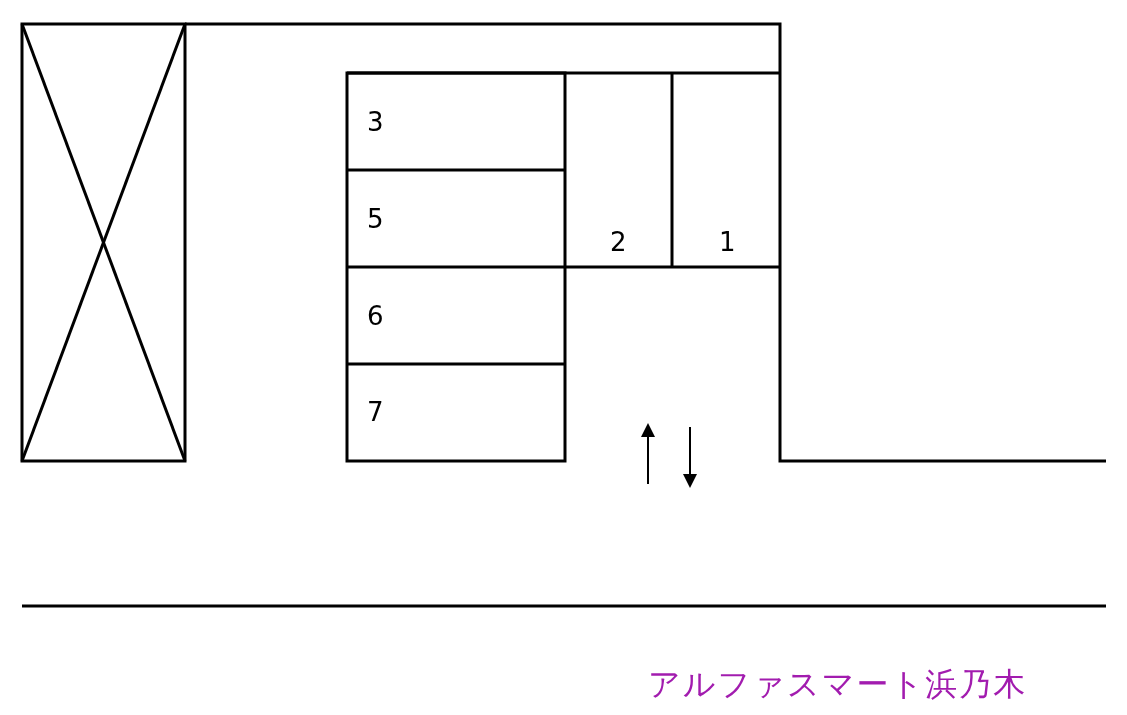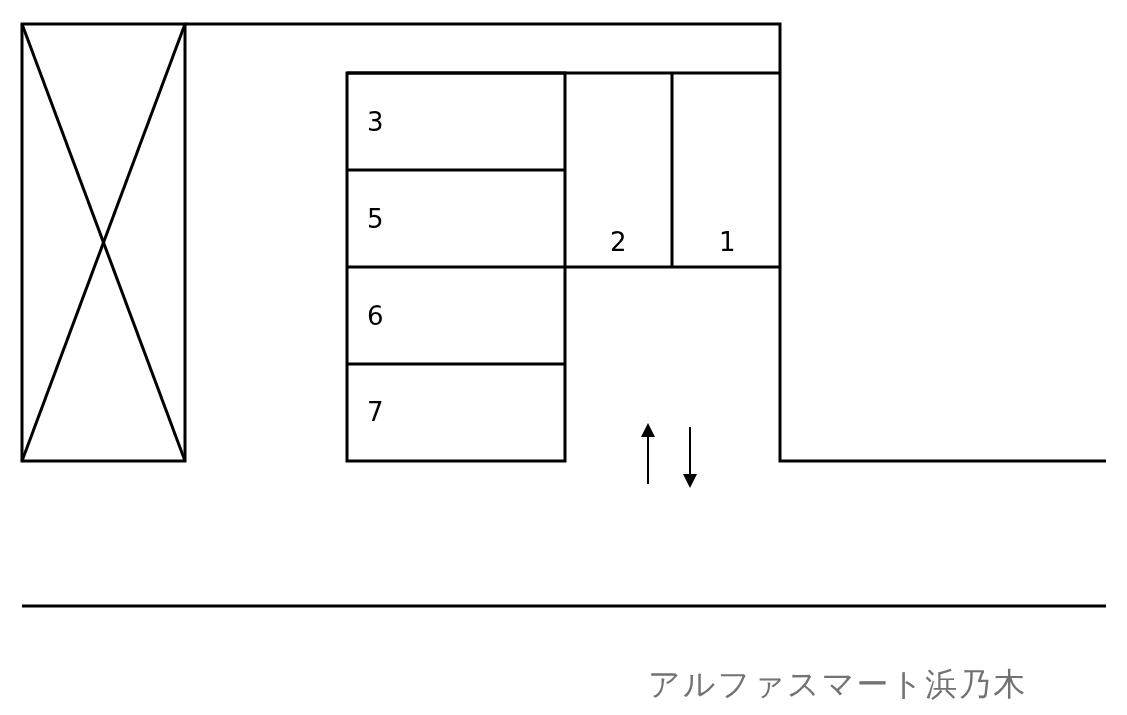--- a/index.html
+++ b/index.html
@@ -1,20 +1,20 @@
 <!DOCTYPE html>
 <html><head>
 <meta charset="utf-8">
 <style>
   html, body { margin: 0; padding: 0; background: #ffffff; }
   body { width: 1127px; height: 715px; position: relative; overflow: hidden;
          font-family: "DejaVu Sans", "Liberation Sans", sans-serif; }
   svg.map { position: absolute; left: 0; top: 0; }
   .slot-label { position: absolute; font-size: 26px; color: #000; line-height: 1; }
-  .site-name { position: absolute; left: 648px; top: 668px; font-size: 32px; color: #737373;
+  .site-name { position: absolute; left: 648px; top: 668px; font-size: 32px; color: #a21caf;
                letter-spacing: 2px; white-space: nowrap; line-height: 1; }
 </style>
 </head>
 <body>
 
 <svg class="map" width="1127" height="715" viewBox="0 0 1127 715">
   <g stroke="#000" stroke-width="3" fill="none">
 
     <g>
       <rect x="22" y="24" width="163" height="437"></rect>

